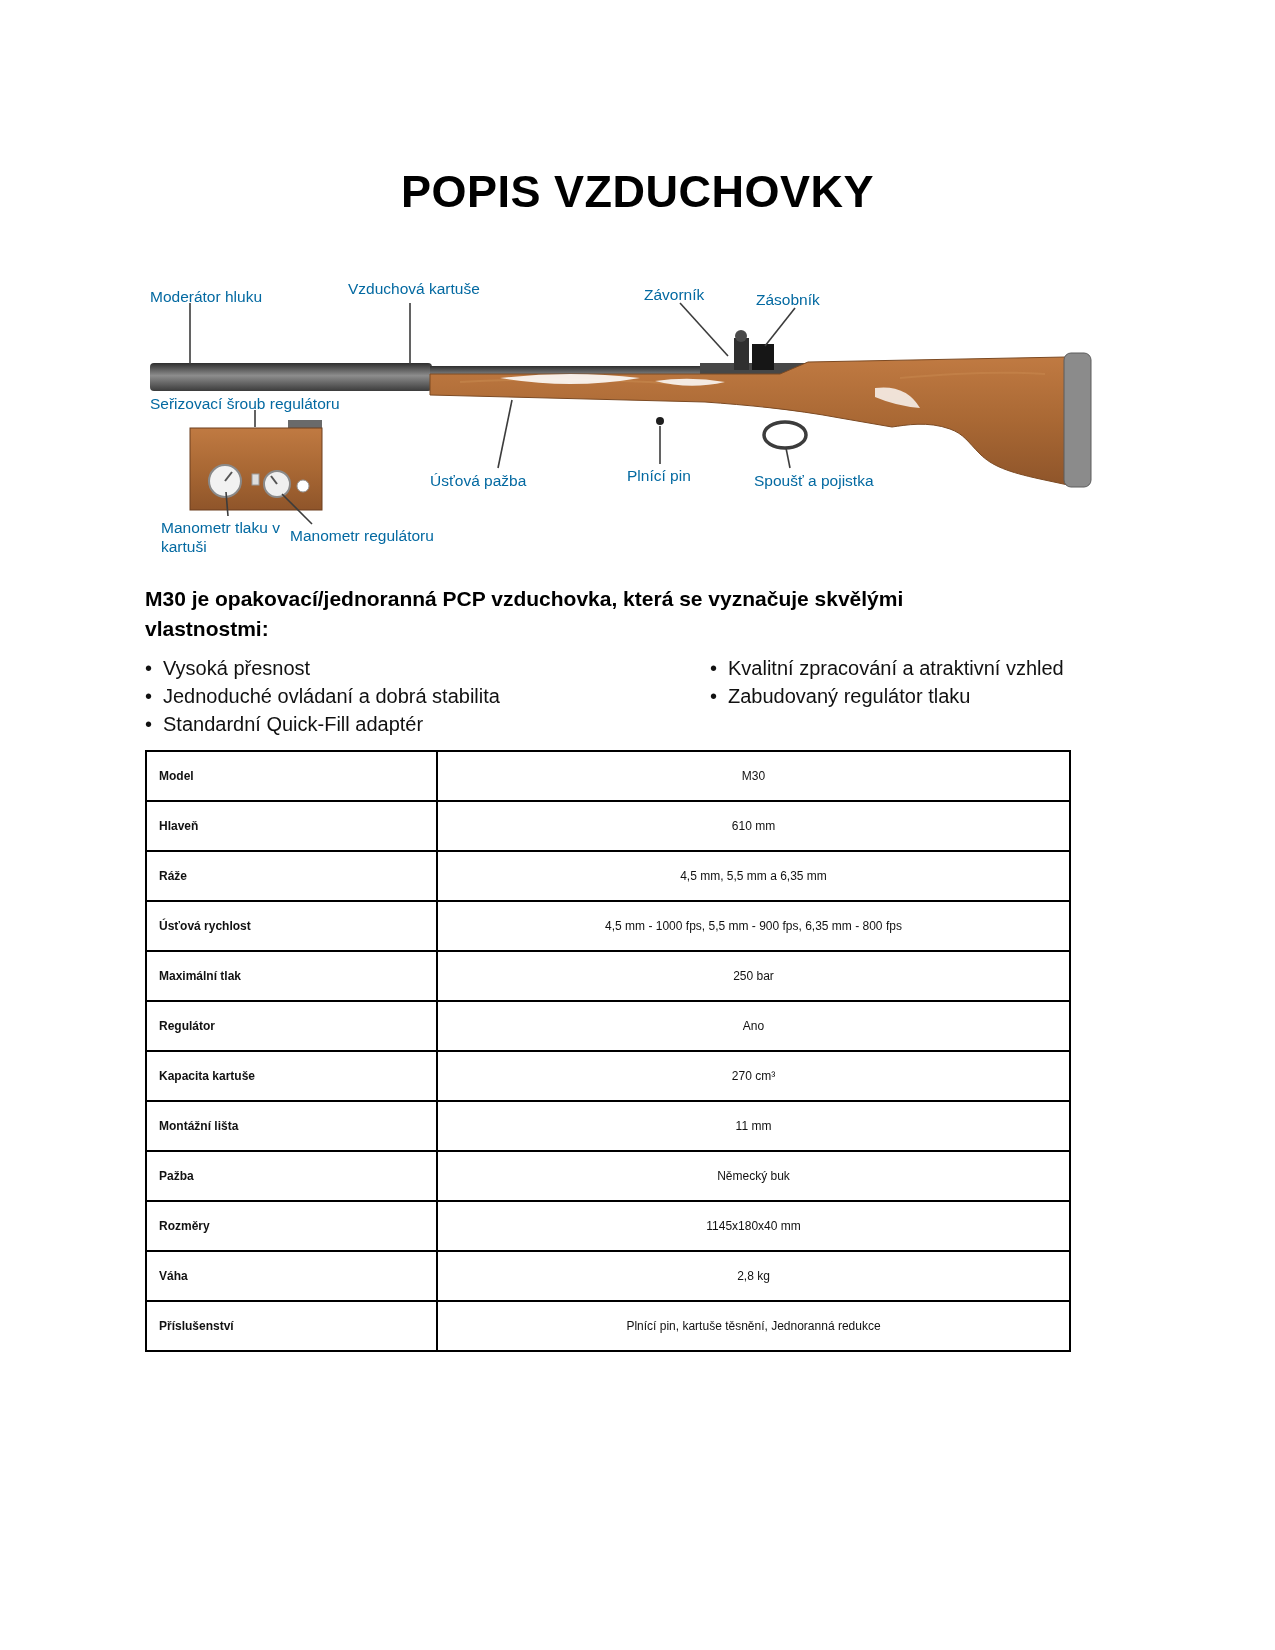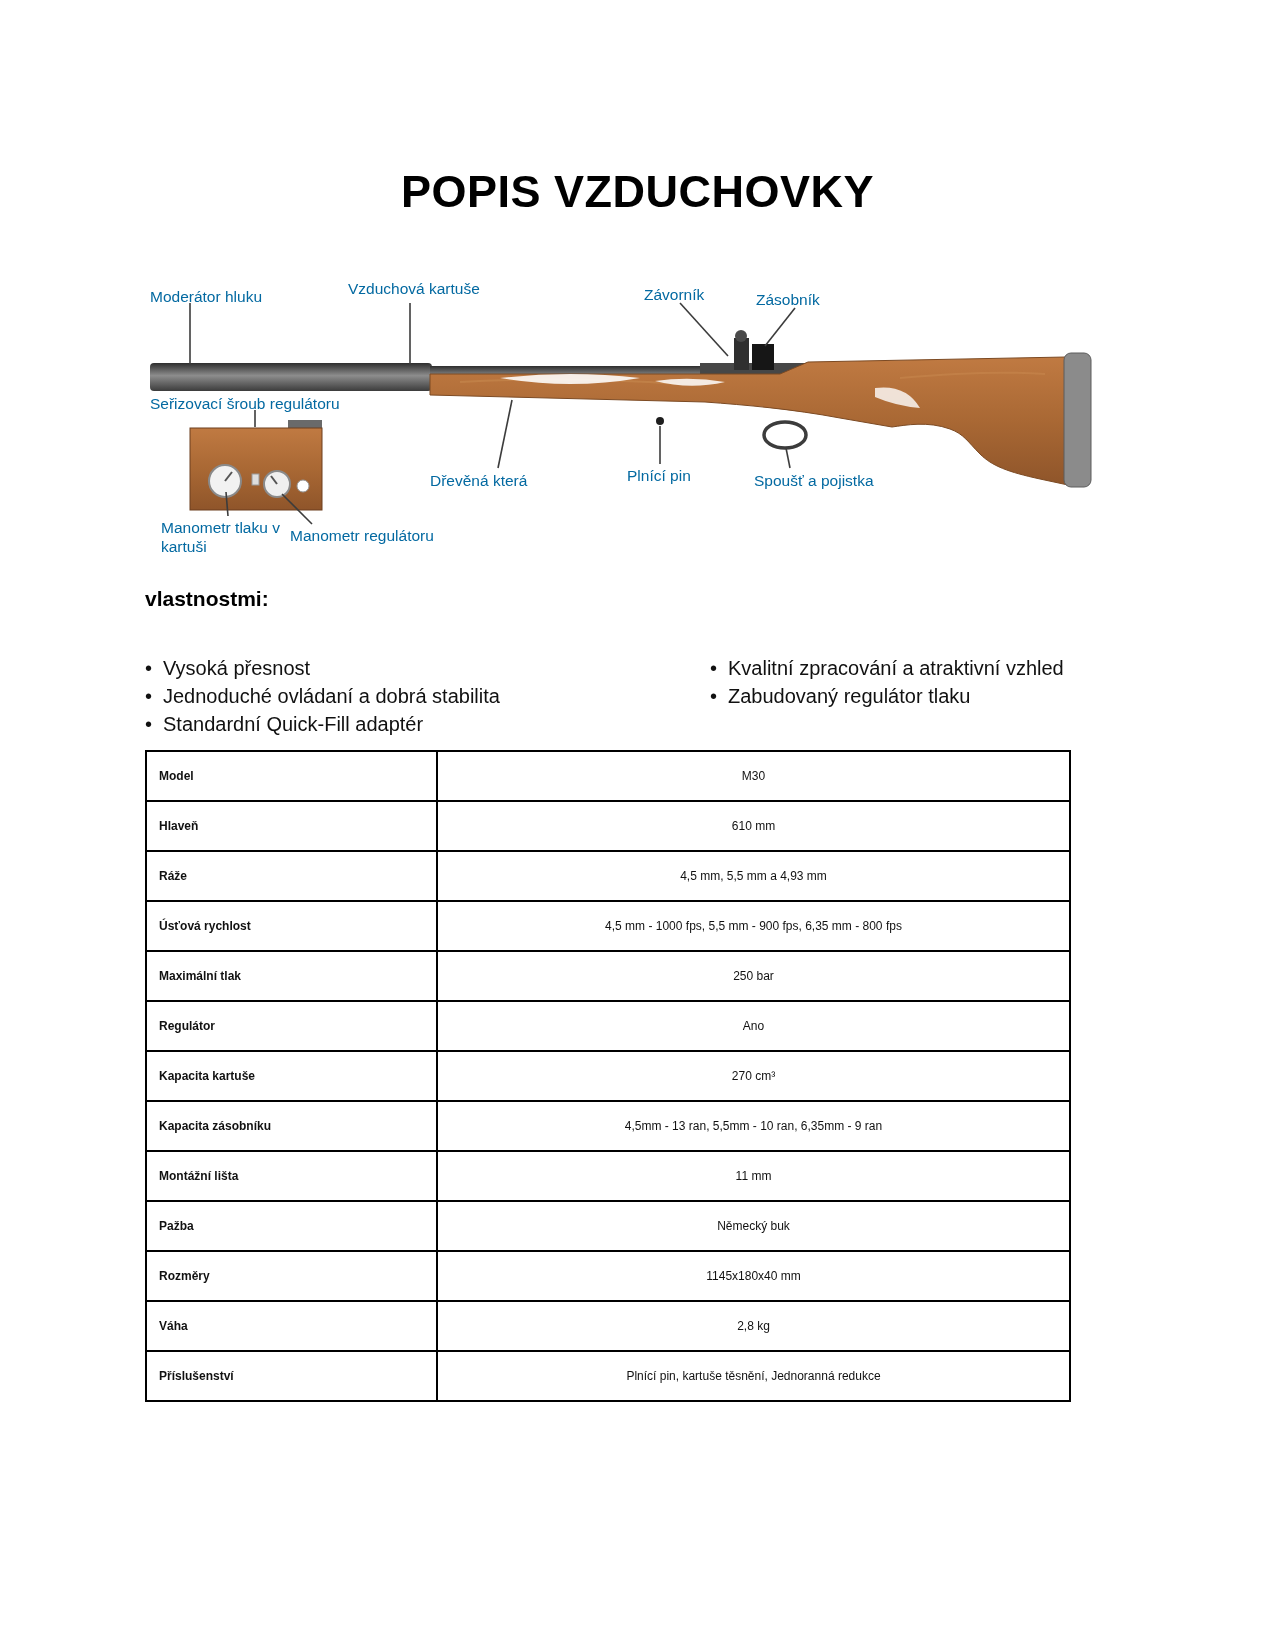--- a/index.html
+++ b/index.html
@@ -115,28 +115,29 @@
       <line x1="88" y1="238" x2="86" y2="214"></line>
       <line x1="172" y1="246" x2="142" y2="216"></line>
     </g>
   </svg>
 
   <div class="dlabel" style="left:10px;top:9px;">Moderátor hluku</div>
   <div class="dlabel" style="left:208px;top:1px;">Vzduchová kartuše</div>
   <div class="dlabel" style="left:504px;top:7px;">Závorník</div>
   <div class="dlabel" style="left:616px;top:12px;">Zásobník</div>
   <div class="dlabel" style="left:10px;top:116px;">Seřizovací šroub regulátoru</div>
-  <div class="dlabel" style="left:290px;top:193px;">Dřevěná která</div>
+  <div class="dlabel" style="left:290px;top:193px;">Úsťová pažba</div>
   <div class="dlabel" style="left:487px;top:188px;">Plnící pin</div>
   <div class="dlabel" style="left:614px;top:193px;">Spoušť a pojistka</div>
   <div class="dlabel wrap" style="left:21px;top:240px;">Manometr tlaku v kartuši</div>
   <div class="dlabel" style="left:150px;top:248px;">Manometr regulátoru</div>
 </div>
 
 <div class="intro">
+  <span>M30 je opakovací/jednoranná PCP vzduchovka, která se vyznačuje skvělými</span>
   <span>vlastnostmi:</span>
 </div>
 
 <div class="bullets">
   <div class="bullet-col-left">
     <div class="bullet-item">
       <span class="bmark">•</span>
       <span class="btext">Vysoká přesnost</span>
     </div>
     <div class="bullet-item">
@@ -165,43 +166,39 @@
     <tr>
       <td class="lbl">Model</td>
       <td class="val">M30</td>
     </tr>
     <tr>
       <td class="lbl">Hlaveň</td>
       <td class="val">610 mm</td>
     </tr>
     <tr>
       <td class="lbl">Ráže</td>
-      <td class="val">4,5 mm, 5,5 mm a 4,93 mm</td>
+      <td class="val">4,5 mm, 5,5 mm a 6,35 mm</td>
     </tr>
     <tr>
       <td class="lbl">Úsťová rychlost</td>
       <td class="val">4,5 mm - 1000 fps, 5,5 mm - 900 fps, 6,35 mm - 800 fps</td>
     </tr>
     <tr>
       <td class="lbl">Maximální tlak</td>
       <td class="val">250 bar</td>
     </tr>
     <tr>
       <td class="lbl">Regulátor</td>
       <td class="val">Ano</td>
     </tr>
     <tr>
       <td class="lbl">Kapacita kartuše</td>
       <td class="val">270 cm³</td>
     </tr>
     <tr>
-      <td class="lbl">Kapacita zásobníku</td>
-      <td class="val">4,5mm - 13 ran, 5,5mm - 10 ran, 6,35mm - 9 ran</td>
-    </tr>
-    <tr>
       <td class="lbl">Montážní lišta</td>
       <td class="val">11 mm</td>
     </tr>
     <tr>
       <td class="lbl">Pažba</td>
       <td class="val">Německý buk</td>
     </tr>
     <tr>
       <td class="lbl">Rozměry</td>
       <td class="val">1145x180x40 mm</td>

